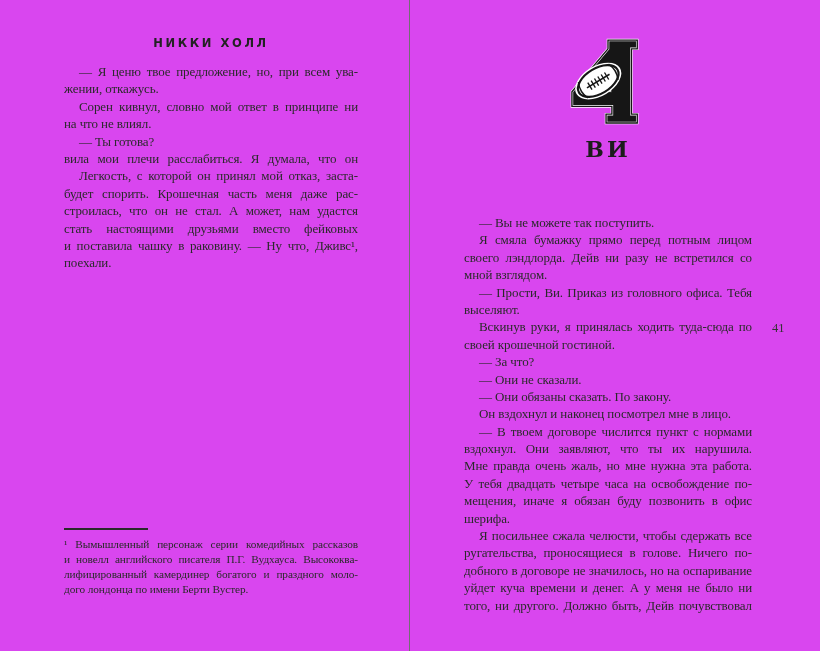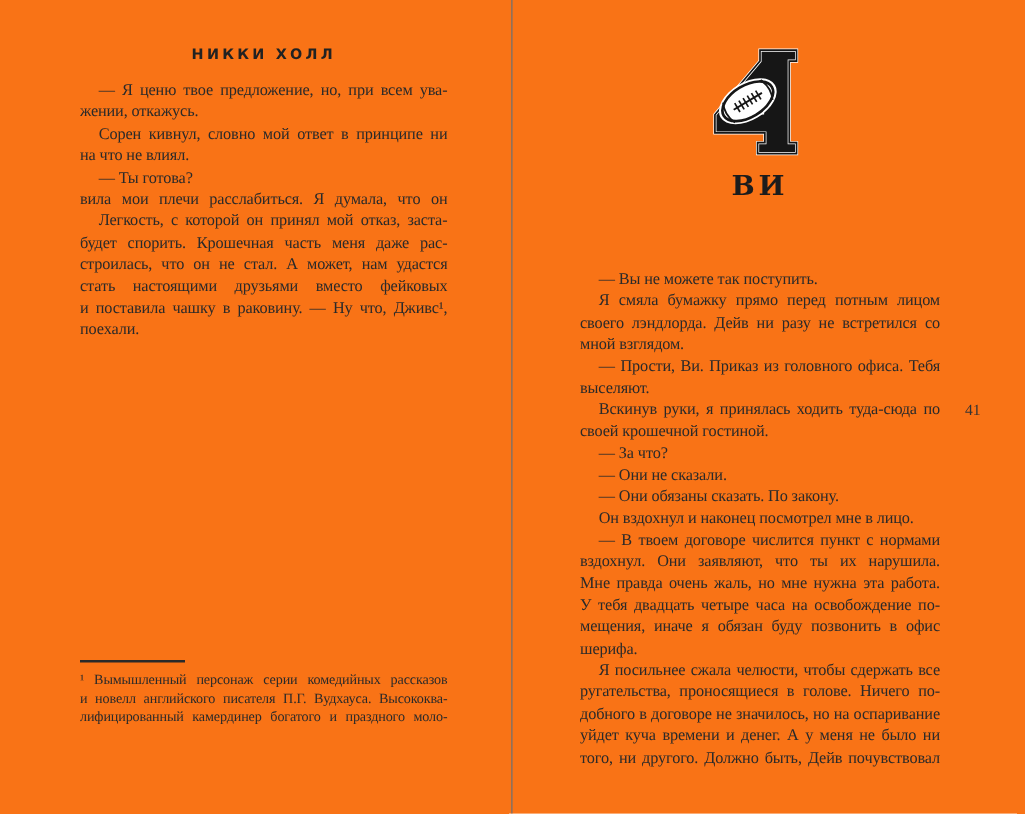--- a/index.html
+++ b/index.html
@@ -1,16 +1,16 @@
 <!DOCTYPE html>
 <html><head>
 <meta charset="utf-8">
 <style>
   html,body{margin:0;padding:0;background:#ffffff;}
-  .screen{position:relative;width:820px;height:651px;background:#f97316;overflow:hidden;
+  .screen{position:relative;width:820px;height:651px;background:#d946ef;overflow:hidden;
           font-family:"Liberation Serif",serif;color:#2a2a2a;}
   .divider{position:absolute;left:409px;top:0;width:1px;height:651px;background:#707070;}
 
   .page-left{position:absolute;left:64px;top:36px;width:294px;}
   .running-header{margin:0;text-align:center;font-family:"DejaVu Sans",sans-serif;
           font-weight:700;font-size:11.5px;letter-spacing:2.6px;color:#222;}
   .page-left .body-text{margin-top:13px;}
 
   .line{text-align:justify;text-align-last:justify;height:17.4px;line-height:17.4px;
         font-size:13px;letter-spacing:-0.1px;overflow:hidden;}
@@ -54,20 +54,21 @@
         <div class="line lastline">поехали.</div>
       </div>
   </section>
 
   <div class="footnote">
     <div class="footnote-rule"></div>
     <div class="footnote-text">
         <div class="line first">¹ Вымышленный персонаж серии комедийных рассказов</div>
         <div class="line">и новелл английского писателя П.Г. Вудхауса. Высококва-</div>
         <div class="line">лифицированный камердинер богатого и праздного моло-</div>
+        <div class="line lastline">дого лондонца по имени Берти Вустер.</div>
       </div>
   </div>
 
   <div class="divider"></div>
 
   <section class="page page-right">
     <div class="ornament" aria-label="4">
       <svg viewBox="0 0 80 92" xmlns="http://www.w3.org/2000/svg">
 
         <path d="M40 3 H70 V12 H64 V79 H70 V88 H38 V79 H44 V71 H3 V56 L40 12 Z" fill="#161616" stroke="#ffffff" stroke-width="2.6"></path>

